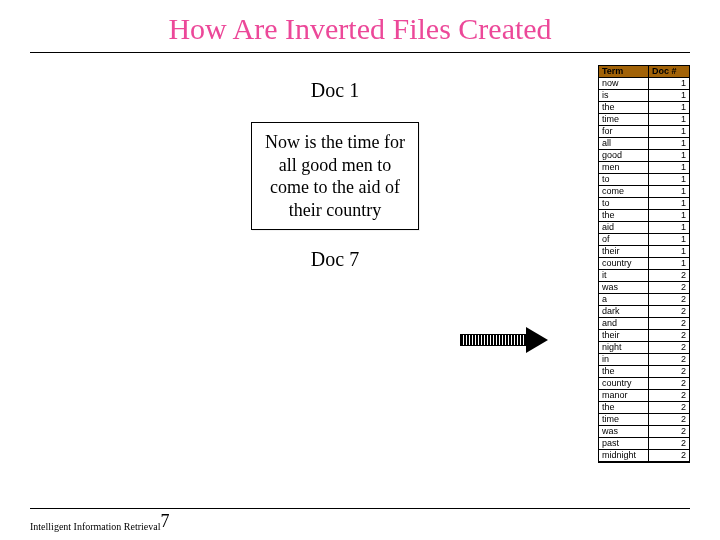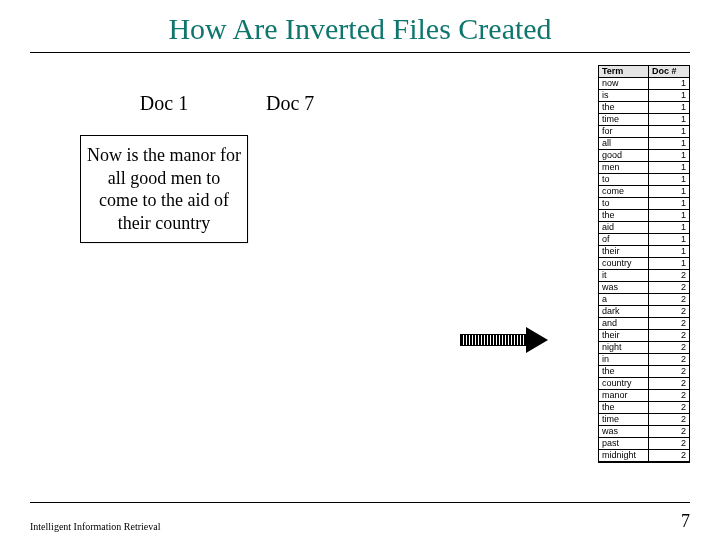--- a/index.html
+++ b/index.html
@@ -19,21 +19,21 @@
   }
   .title-row {
     text-align: center;
     margin-bottom: 14px;
     border-bottom: 1.5px solid #000;
     padding-bottom: 6px;
   }
   .title {
     font-size: 30px;
     font-weight: 400;
-    color: #0f766e;
+    color: #ec4899;
   }
   .content-row {
     display: flex;
     flex-direction: row;
     align-items: flex-start;
   }
   .left-col {
     flex: 1 1 auto;
     padding-right: 8px;
   }
@@ -68,22 +68,23 @@
     margin-top: 6px;
     margin-right: 8px;
     flex: 0 0 auto;
   }
   .bullet-l2-text {
     font-size: 16px;
     line-height: 1.25;
   }
   .docs-row {
     display: flex;
+    flex-direction: column;
     gap: 18px;
-    margin-top: 25px;
+    margin-top: 12px;
     margin-left: 50px;
   }
   .doc-col {
     display: flex;
     flex-direction: column;
     align-items: center;
   }
   .doc-label {
     font-size: 20px;
     margin-bottom: 20px;
@@ -136,30 +137,30 @@
   .th, .td {
     border-right: 1px solid #000;
     border-bottom: 1px solid #000;
     padding: 1px 3px;
     height: 12px;
     display: flex;
     align-items: center;
   }
   .col-term { width: 50px; }
   .col-doc { width: 40px; border-right: none; }
-  .th { font-weight: bold; background: #e5e5e5; }
+  .th { font-weight: bold; background: #a16207; }
   .td.col-doc { justify-content: flex-end; }
   .footer {
     position: absolute;
     left: 30px; right: 30px;
     bottom: 8px;
     border-top: 1.5px solid #000;
-    padding-top: 8px;
-    display: flex;
-    justify-content: space-between;
+    padding-top: 2px;
+    display: flex;
+    justify-content: flex-start;
     align-items: flex-end;
   }
   .footer-left {
     font-size: 10px;
   }
   .footer-right {
     font-size: 18px;
     font-family: "Times New Roman", serif;
   }
 </style>
@@ -174,21 +175,21 @@
 
   <div class="content-row">
 
     <div class="left-col">
 
 
 
       <div class="docs-row">
         <div class="doc-col">
           <div class="doc-label">Doc 1</div>
-          <div class="doc-box">Now is the manor for all good men to come to the aid of their country</div>
+          <div class="doc-box">Now is the time for all good men to come to the aid of their country</div>
         </div>
         <div class="doc-col">
           <div class="doc-label">Doc 7</div>
         </div>
       </div>
 
     </div>
 
     <div class="table">
       <div class="table-row">

